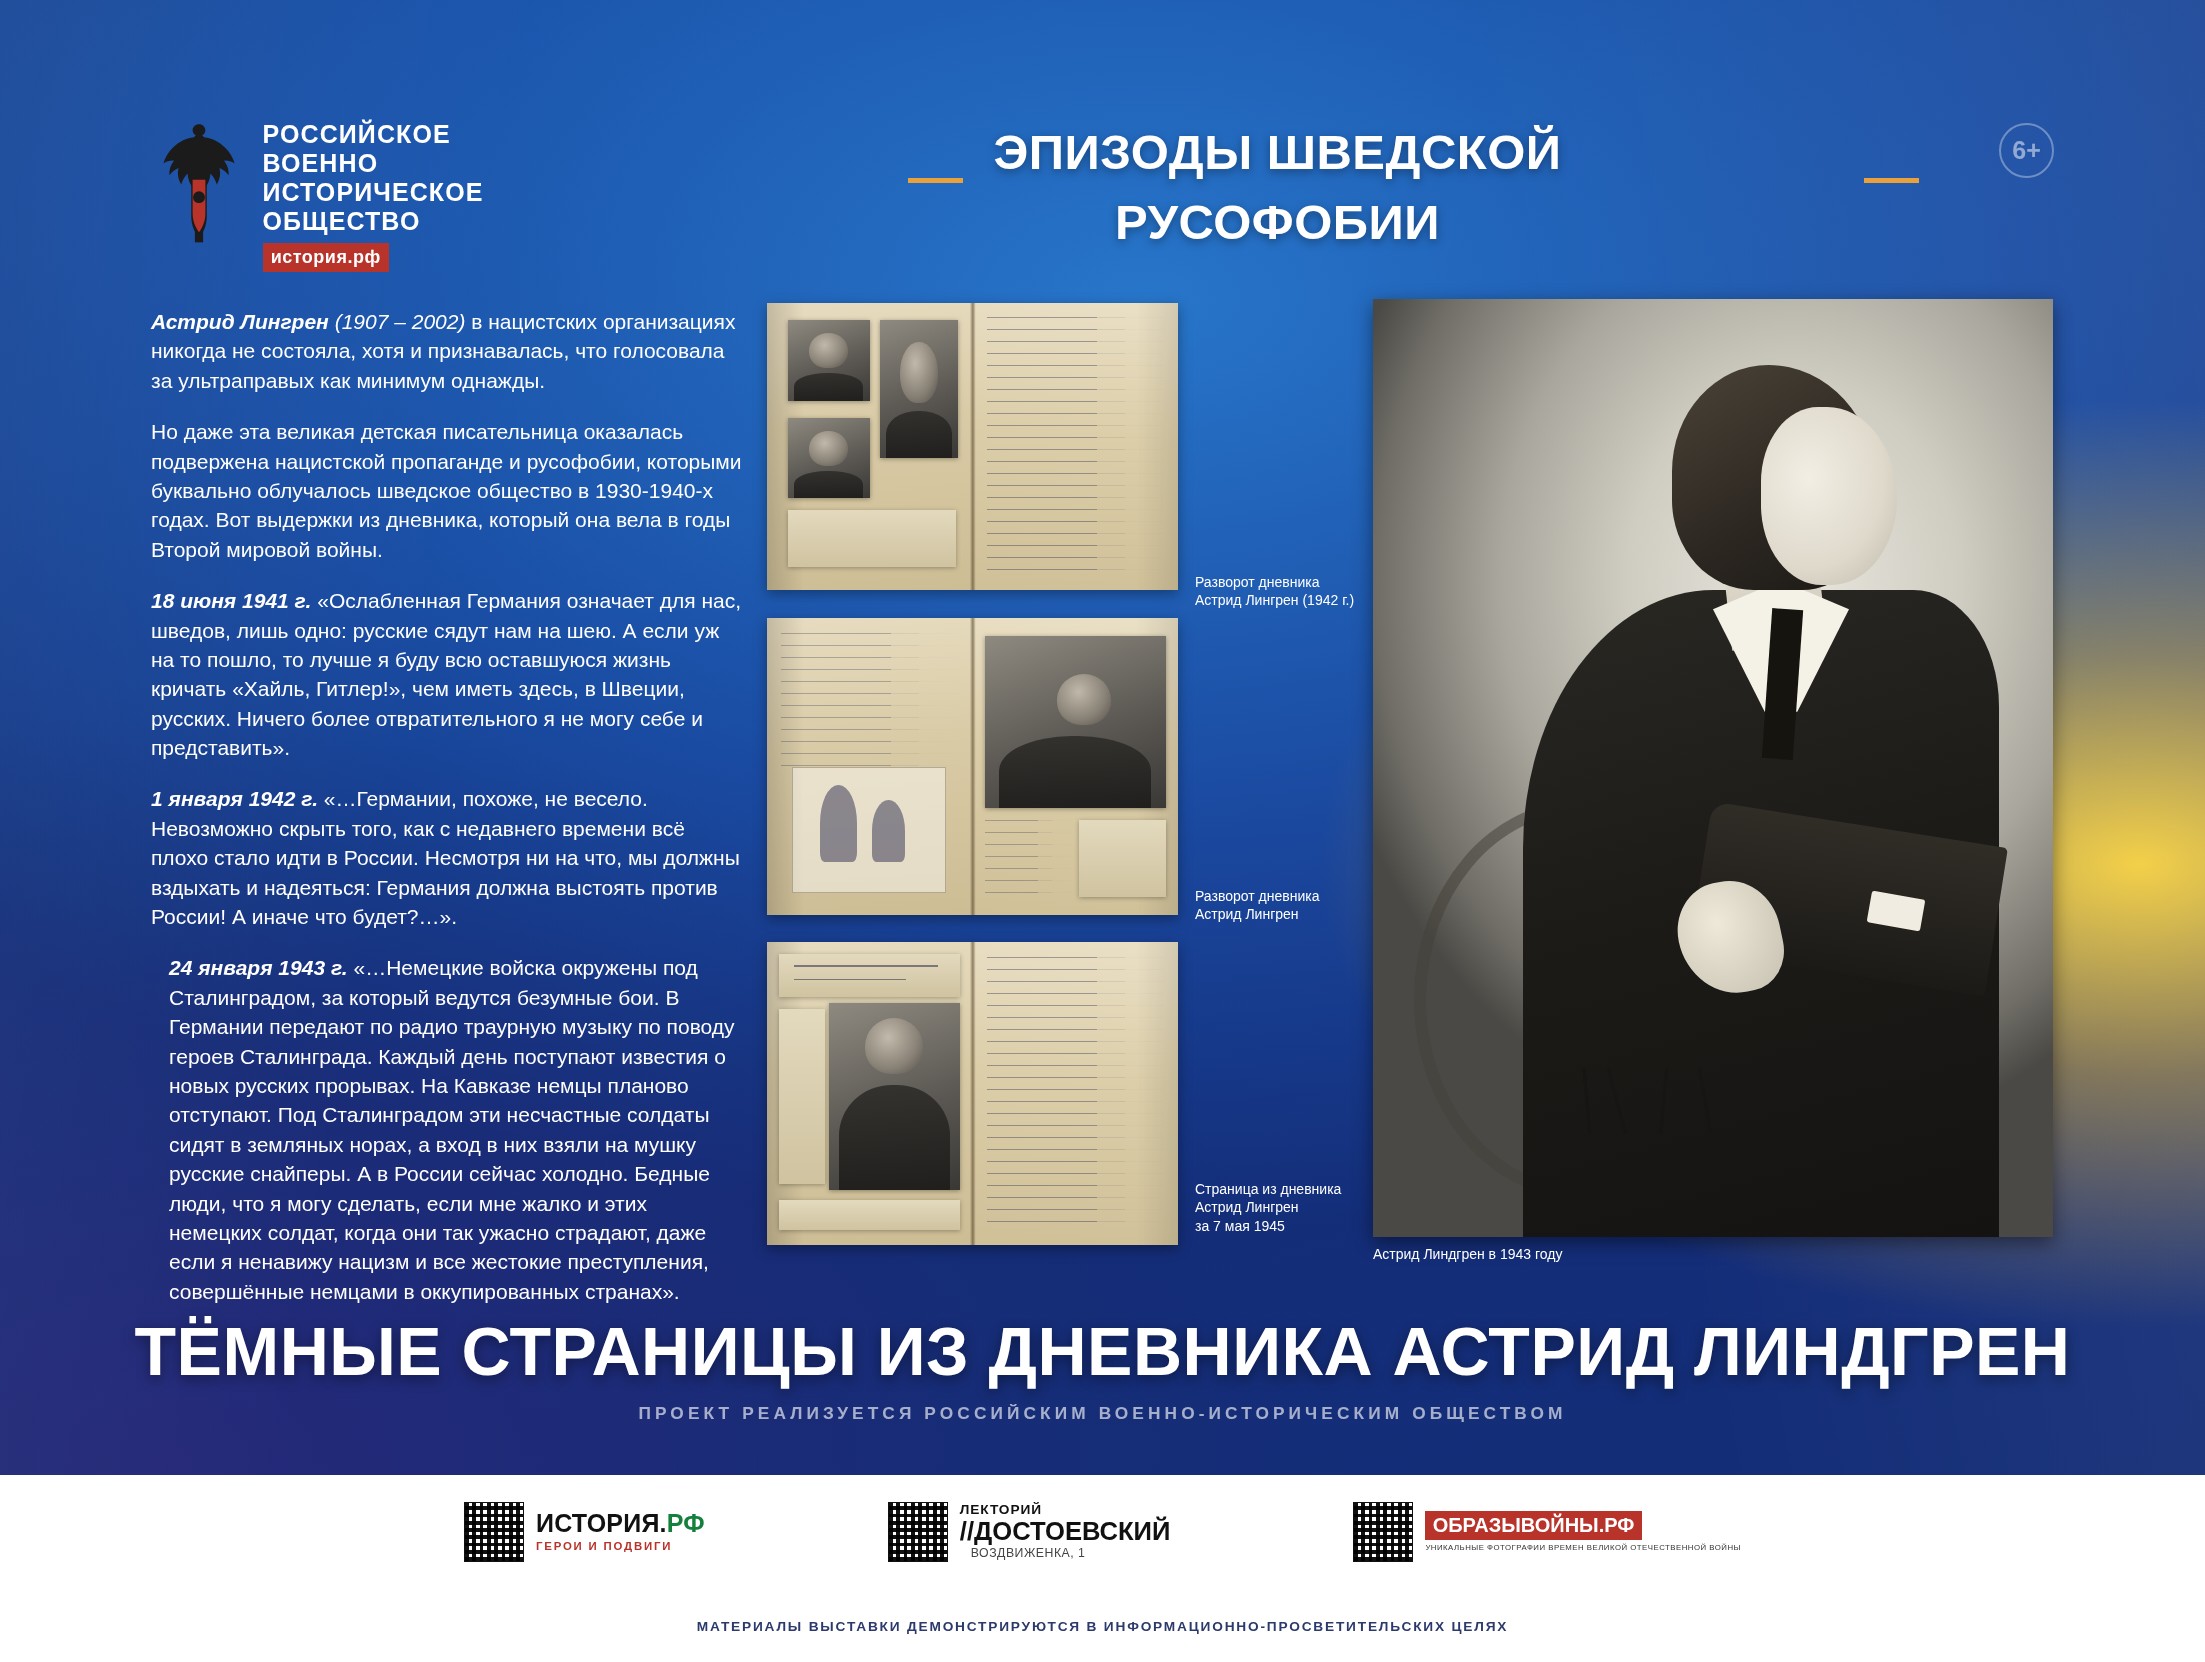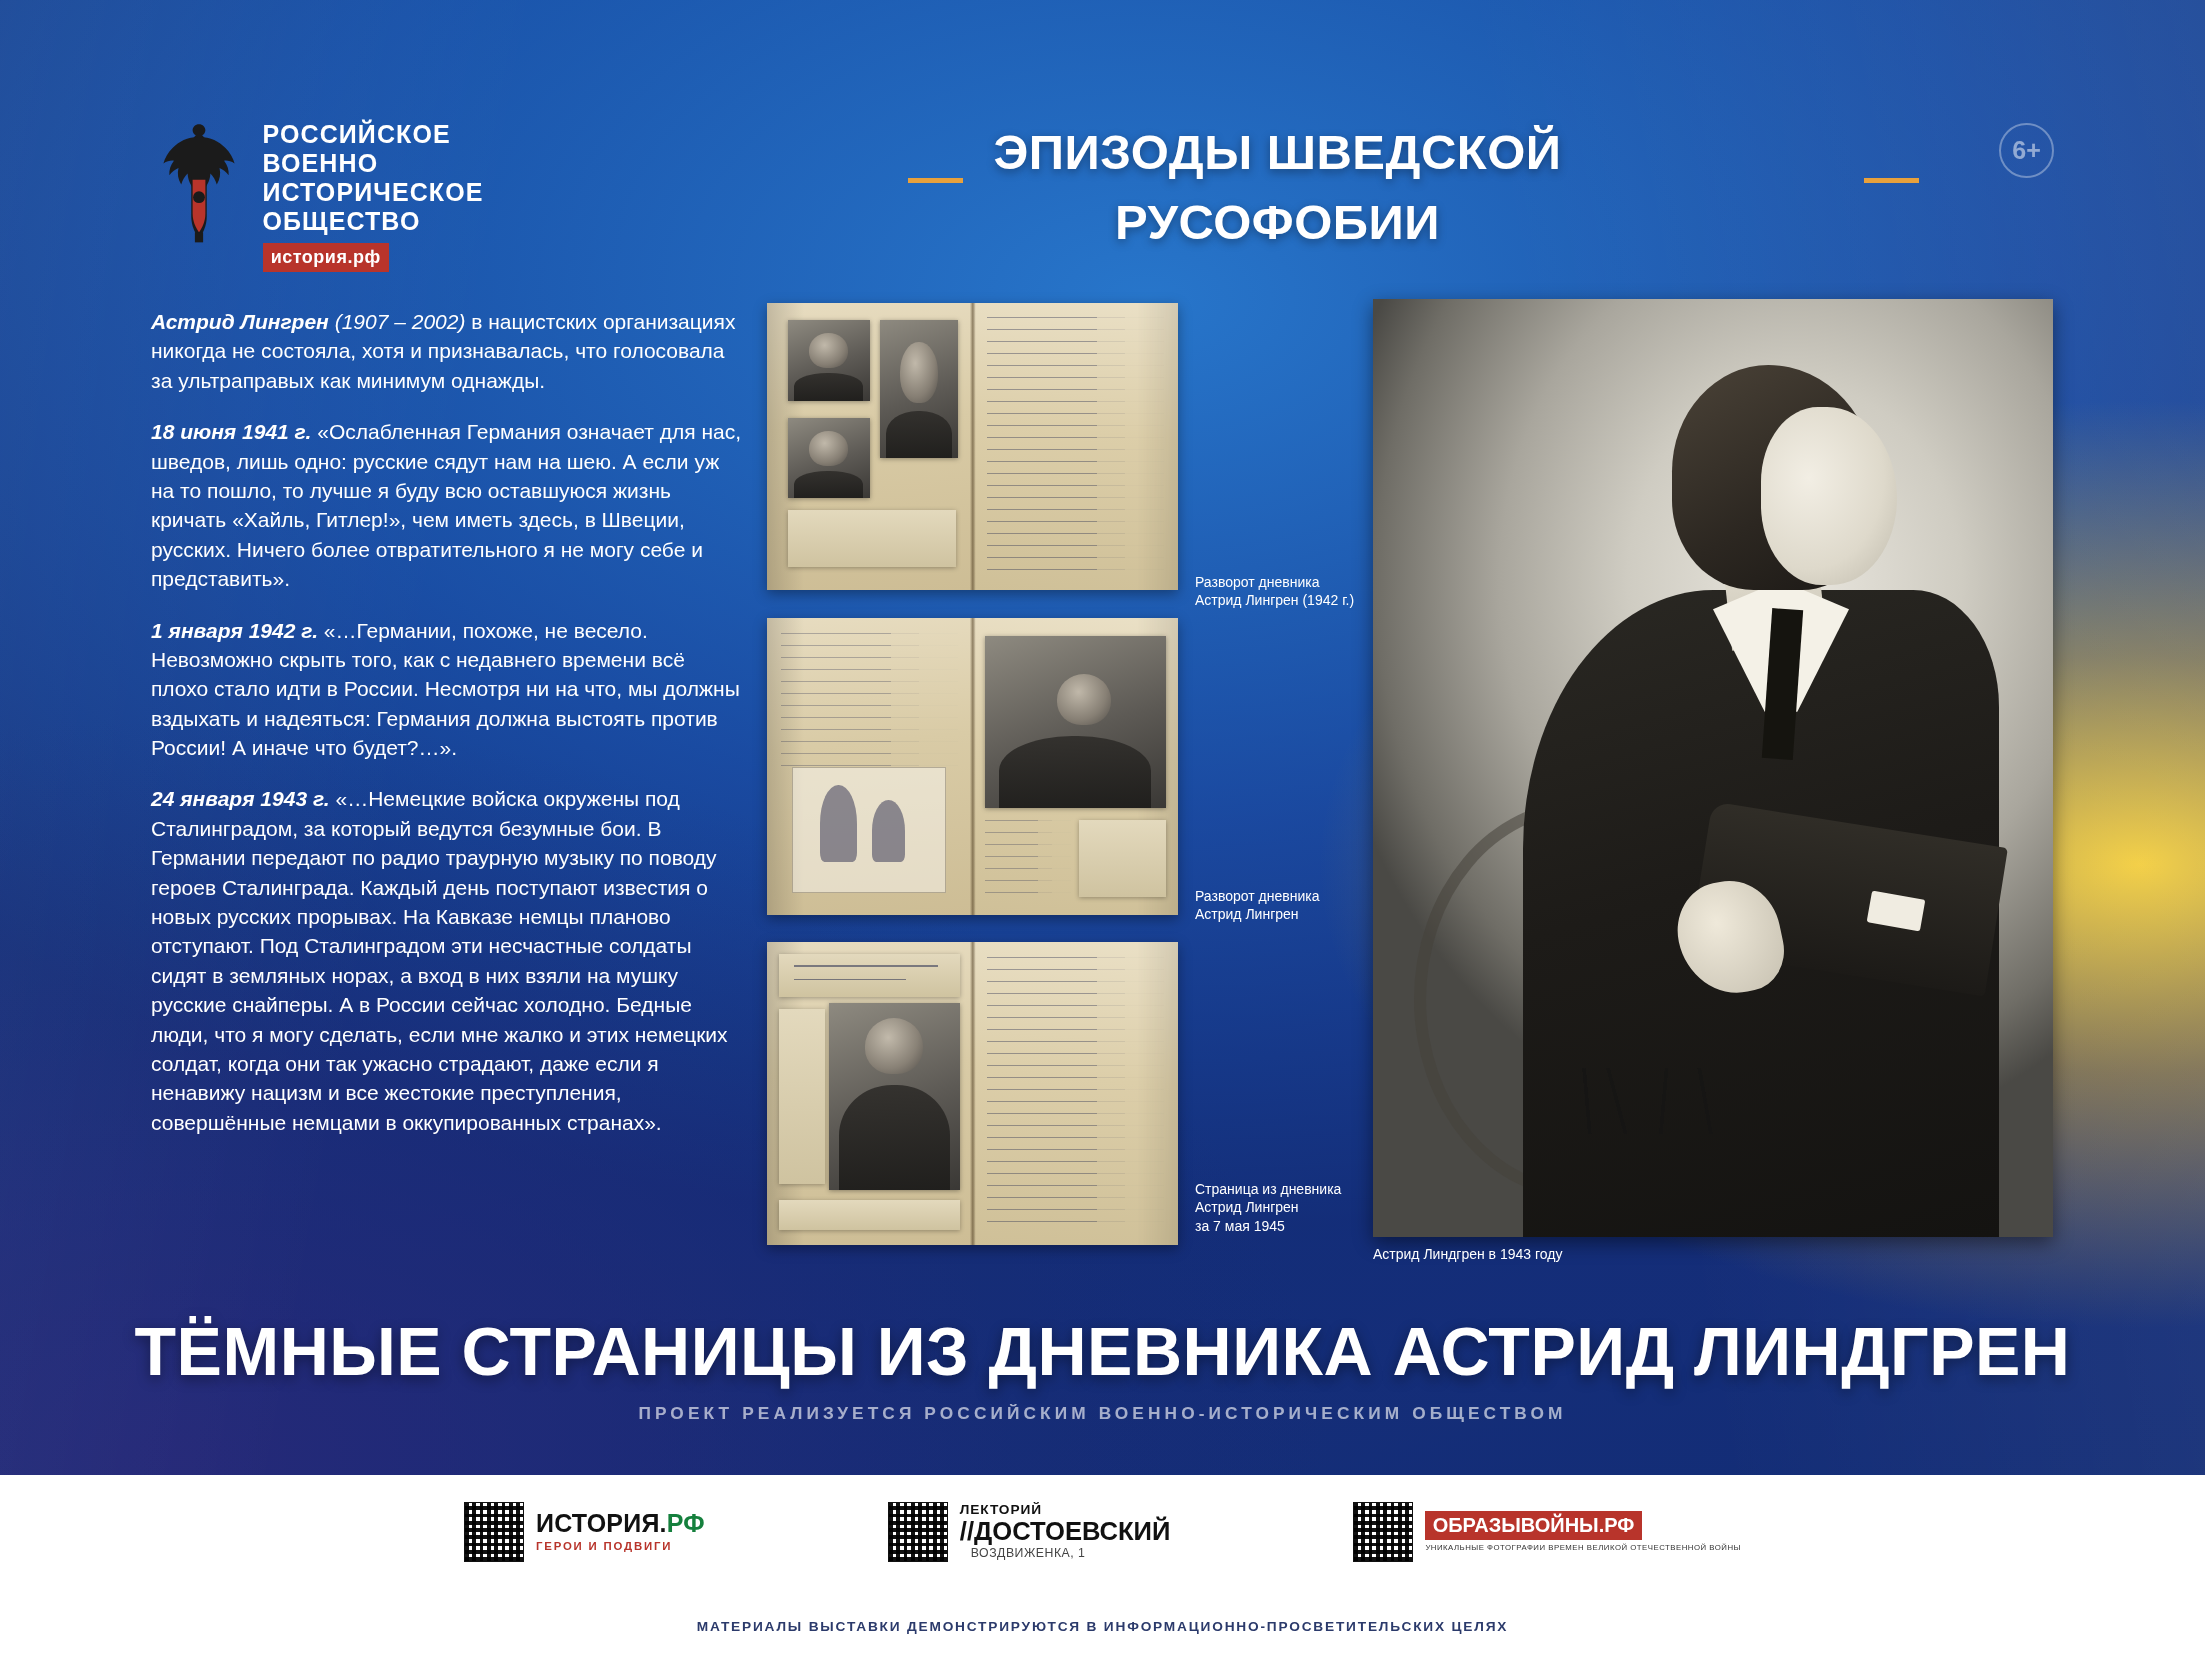--- a/index.html
+++ b/index.html
@@ -116,21 +116,21 @@
   .article {
     position: absolute;
     left: 151px;
     top: 307px;
     width: 593px;
     color: #ffffff;
     font-size: 21px;
     line-height: 1.40;
   }
   .article p { margin: 0 0 22px 0; }
-  .article p:last-child { margin-bottom: 0; }
+  .article p:last-child { margin-bottom: 0; margin-left: 18px; }
   .lead-name { font-weight: bold; font-style: italic; }
   .lead-years { font-style: italic; }
   .date-em { font-weight: bold; font-style: italic; }
 
   
   .diary {
     position: absolute;
     border: 0;
     background: #cdbb95;
     overflow: hidden;
@@ -529,20 +529,21 @@
     <div class="poster-title">РУСОФОБИИ</div>
   </div>
 
   <div class="age-badge">6+</div>
 
   <div class="article">
     <p>
       <span class="lead-name">Астрид Лингрен</span>
       <span class="lead-years">(1907 – 2002)</span><span> в нацистских организациях никогда не состояла, хотя и признавалась, что голосовала за ультраправых как минимум однажды.</span>
     </p>
+    <p>Но даже эта великая детская писательница оказалась подвержена нацистской пропаганде и русофобии, которыми буквально облучалось шведское общество в 1930-1940-х годах. Вот выдержки из дневника, который она вела в годы Второй мировой войны.</p>
     <p>
       <span class="date-em">18 июня 1941 г.</span><span> «Ослабленная Германия означает для нас, шведов, лишь одно: русские сядут нам на шею. А если уж на то пошло, то лучше я буду всю оставшуюся жизнь кричать «Хайль, Гитлер!», чем иметь здесь, в Швеции, русских. Ничего более отвратительного я не могу себе и представить».</span>
     </p>
     <p>
       <span class="date-em">1 января 1942 г.</span><span> «…Германии, похоже, не весело. Невозможно скрыть того, как с недавнего времени всё плохо стало идти в России. Несмотря ни на что, мы должны вздыхать и надеяться: Германия должна выстоять против России! А иначе что будет?…».</span>
     </p>
     <p>
       <span class="date-em">24 января 1943 г.</span><span> «…Немецкие войска окружены под Сталинградом, за который ведутся безумные бои. В Германии передают по радио траурную музыку по поводу героев Сталинграда. Каждый день поступают известия о новых русских прорывах. На Кавказе немцы планово отступают. Под Сталинградом эти несчастные солдаты сидят в земляных норах, а вход в них взяли на мушку русские снайперы. А в России сейчас холодно. Бедные люди, что я могу сделать, если мне жалко и этих немецких солдат, когда они так ужасно страдают, даже если я ненавижу нацизм и все жестокие преступления, совершённые немцами в оккупированных странах».</span>
     </p>
   </div>

